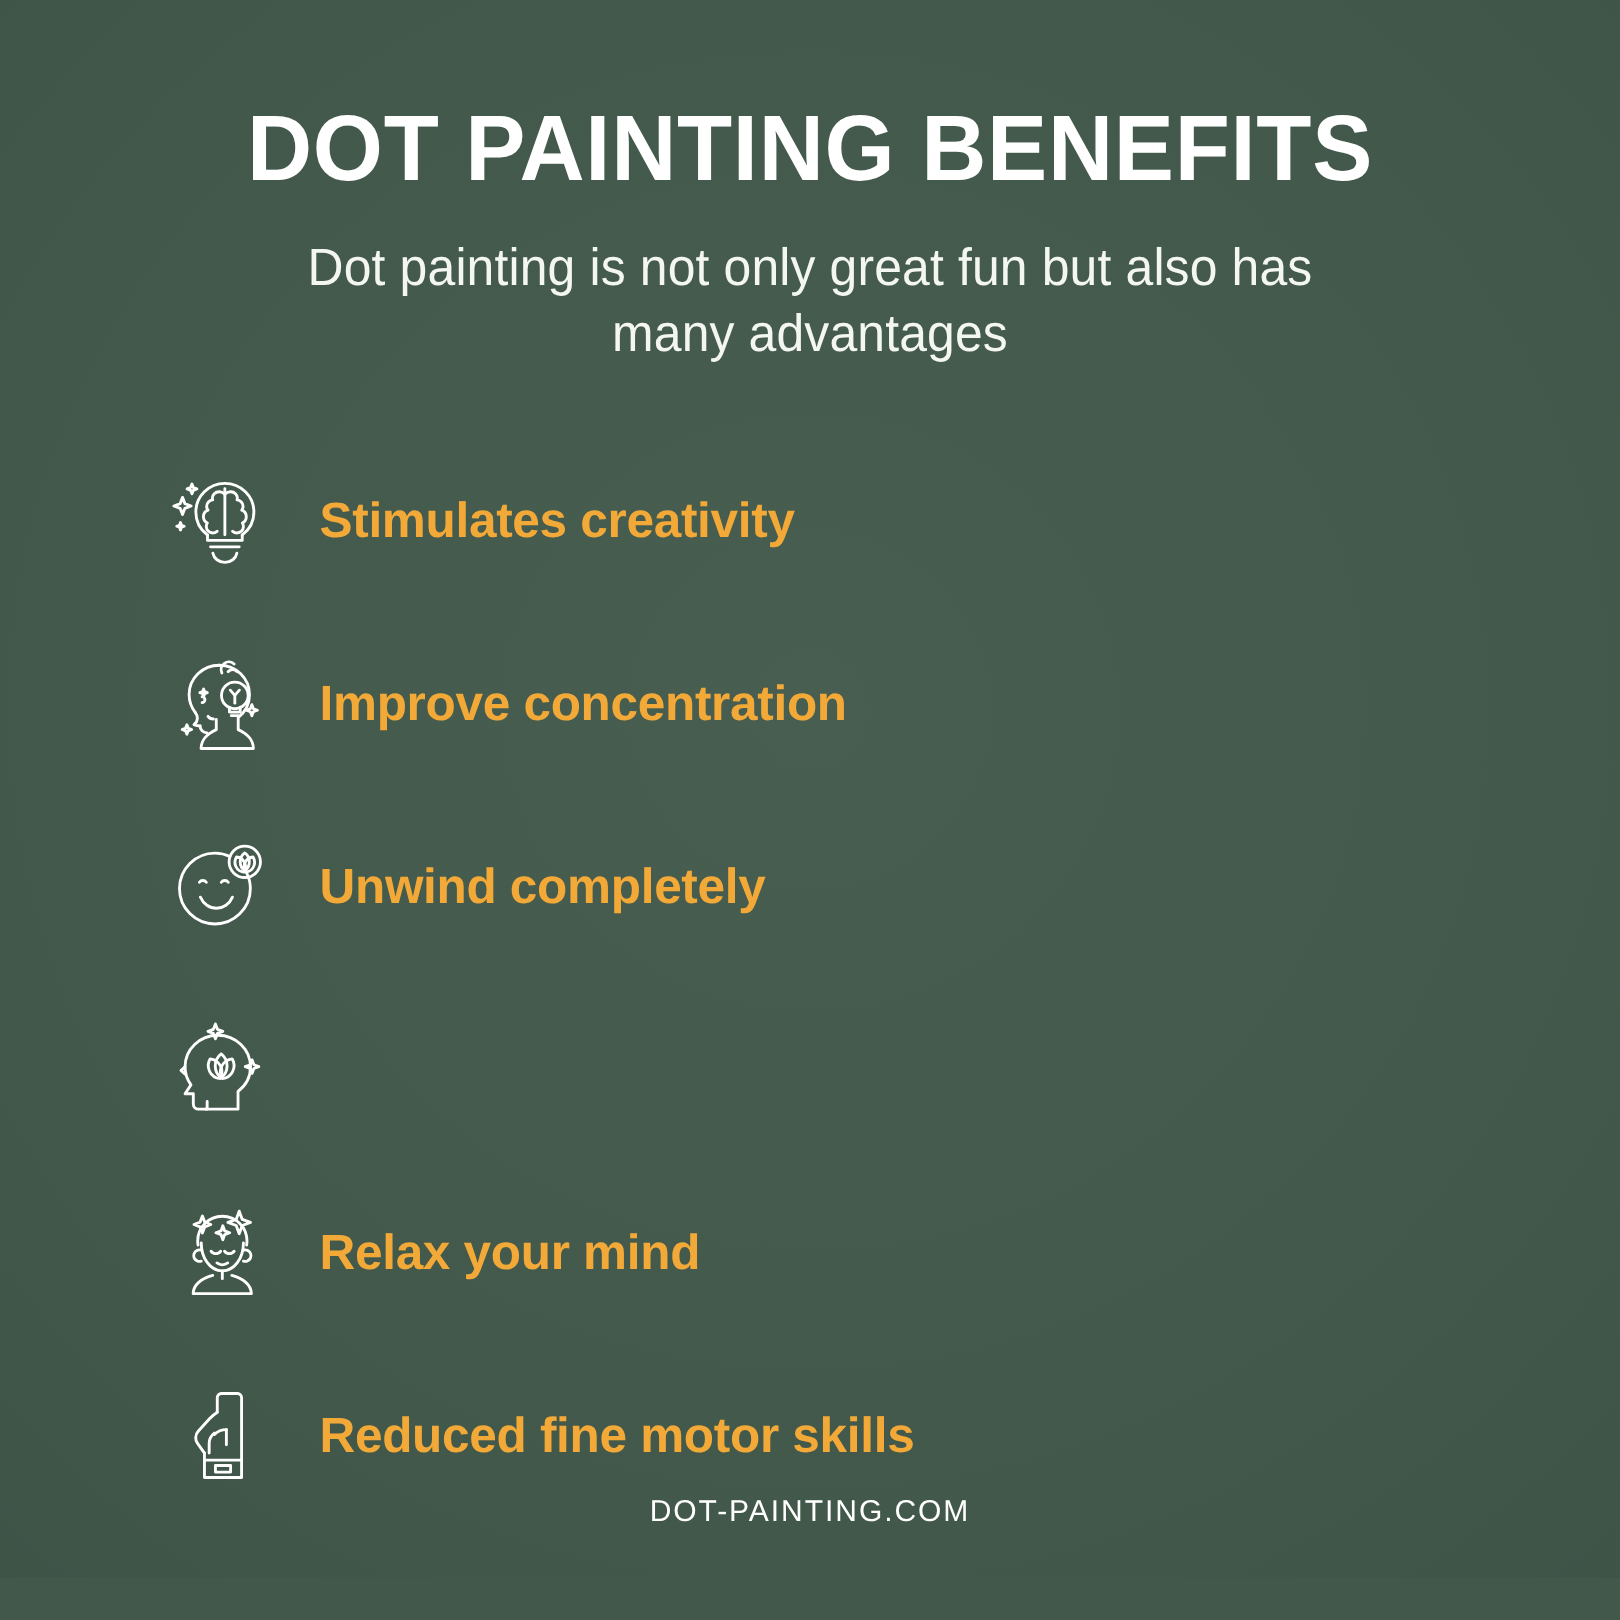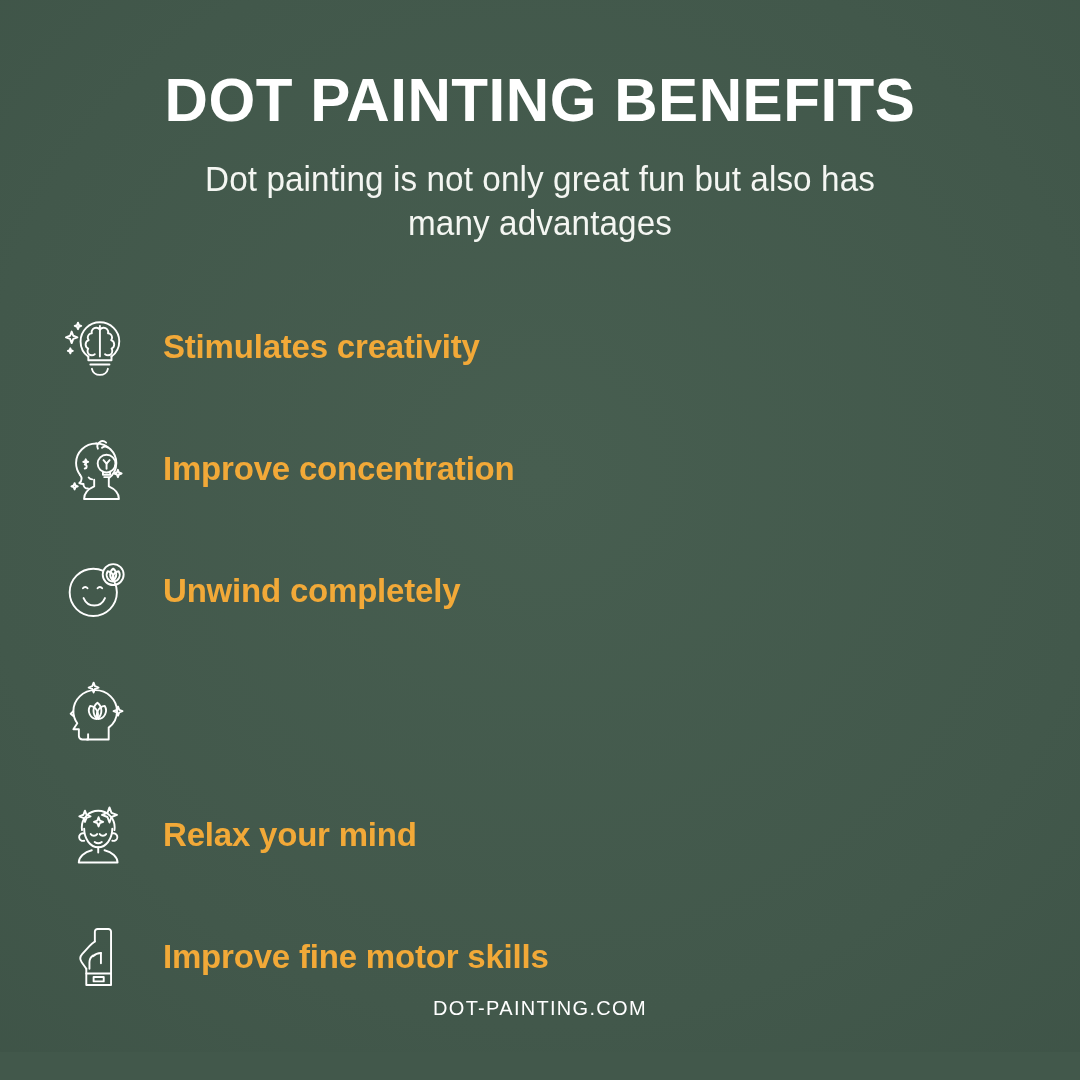--- a/index.html
+++ b/index.html
@@ -49,21 +49,21 @@
     font-weight: 400;
     color: #F4F6F2;
     letter-spacing: 0.1px;
     transform: scaleX(0.95);
     transform-origin: center;
   }
   
   #benefits {
     margin-top: 42px;
     width: 100%;
-    padding-left: 55px;
+    padding-left: 105px;
     box-sizing: border-box;
     display: flex;
     flex-direction: column;
   }
   .benefit-row {
     height: 122px;
     display: flex;
     align-items: center;
   }
   .benefit-icon {
@@ -214,21 +214,21 @@
           <path d="M43.6 46.6V9.5c0-1.3-1.1-2.4-2.4-2.4h-9.6c-1.3 0-2.4 1.1-2.4 2.4v8.7"></path>
           <path d="M29.2 18.2c-1.7 1.1-3.2 2.4-4.6 3.9l-6.7 7.4c-1.8 2-2 5-.4 7.2l4.1 5.7"></path>
           <path d="M21.6 42.4v4.2"></path>
           <path d="M27.5 30.6c-1.9 1.4-3.1 3.6-3.1 6.1v5.7"></path>
           <path d="M34.6 28.5c-2.8 0-5.3 1.1-7.1 2.9"></path>
           <path d="M34.6 28.5v9"></path>
           <path d="M21.6 46.6h22v10.3h-22z"></path>
           <path d="M28.1 49.8h9v3.9h-9z"></path>
         </svg>
       </span>
-      <span class="benefit-label">Improve fine motor skills</span>
+      <span class="benefit-label">Reduced fine motor skills</span>
     </div>
 
   </div>
 
   <div id="footer">
     <span id="footer-text">DOT-PAINTING.COM</span>
   </div>
 
 </div>
 

